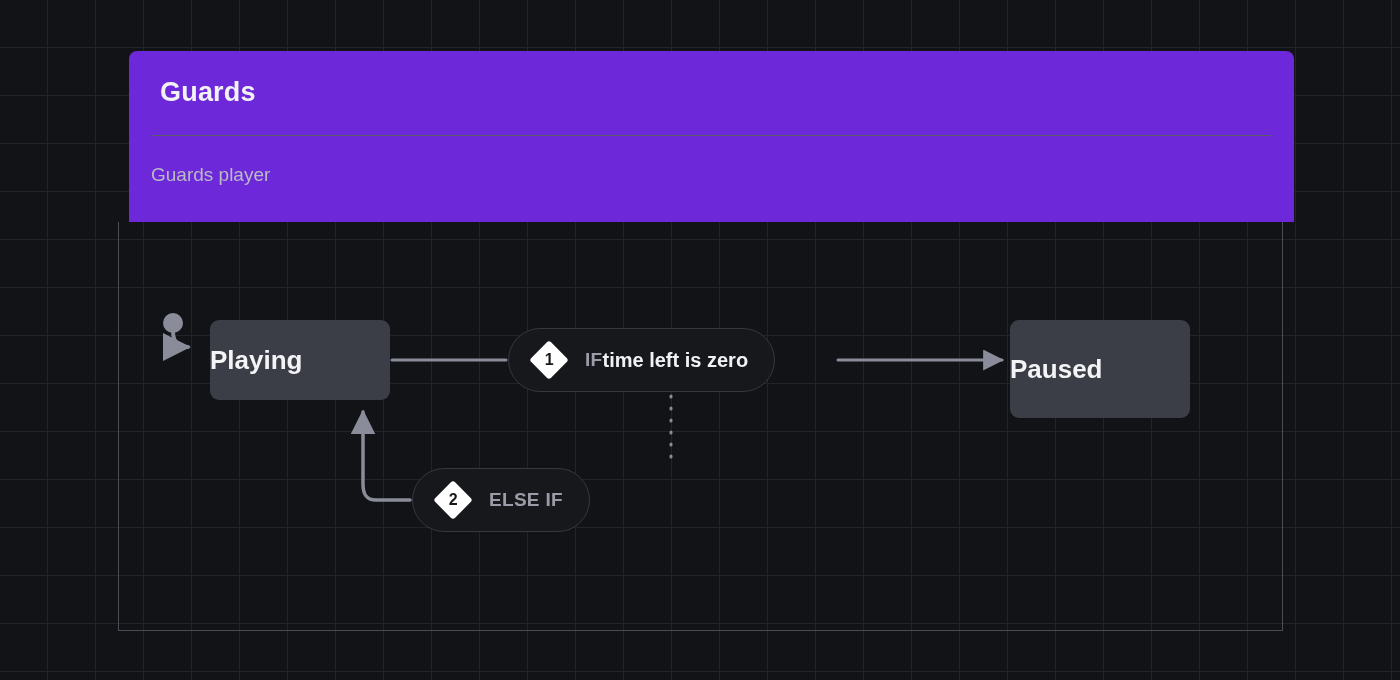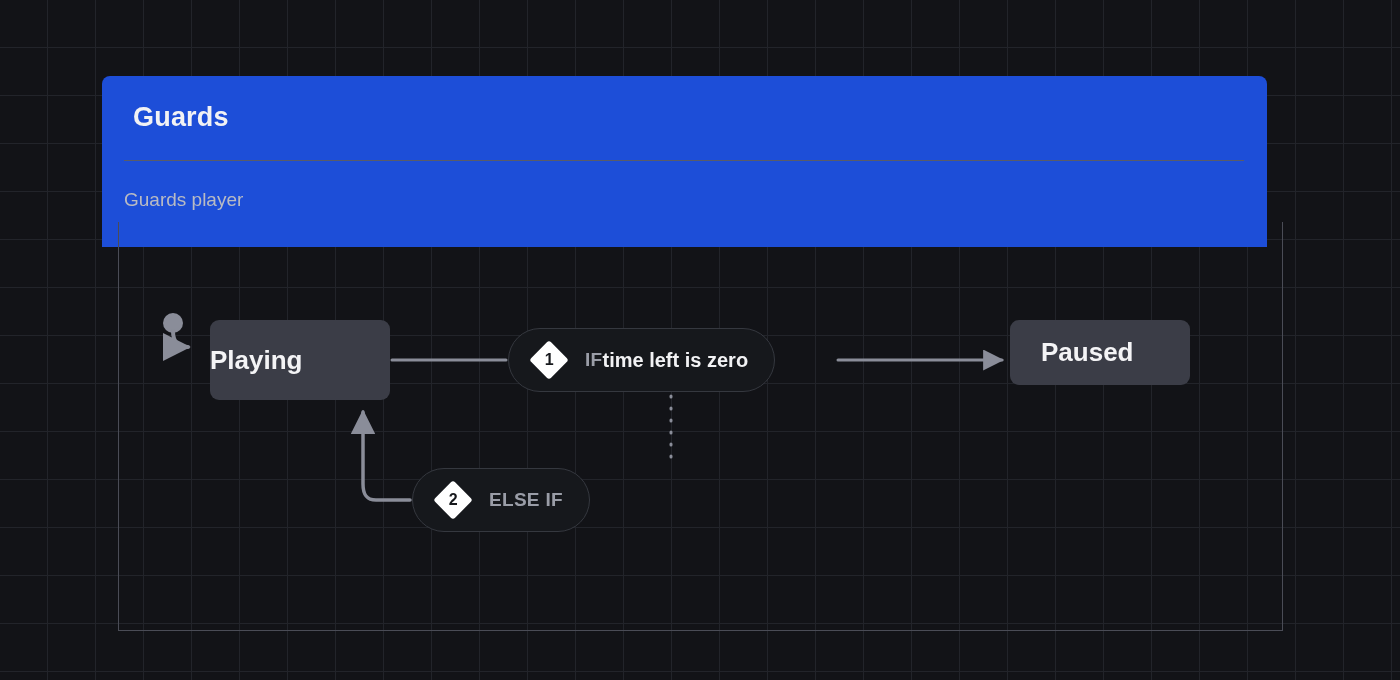--- a/index.html
+++ b/index.html
@@ -17,27 +17,26 @@
       linear-gradient(to bottom, #22242a 1px, transparent 1px);
     background-size: 48px 48px;
     background-position: -1px -1px;
     font-family: "Liberation Sans", sans-serif;
     position: relative;
   }
 
   
   .header-panel {
     position: absolute;
-    left: 102px;
+    left: 129px;
     top: 51px;
     width: 1165px;
     height: 171px;
-    background: #1d4ed8;
+    background: #6d28d9;
     border-radius: 8px 8px 0 0;
-    margin-top: 25px;
   }
 
   .header-title {
     position: absolute;
     left: 31px;
     top: 26px;
     font-size: 27px;
     font-weight: bold;
     color: #f2f2f4;
     letter-spacing: 0.2px;
@@ -100,22 +99,21 @@
     left: 210px;
     top: 320px;
     width: 180px;
     height: 80px;
   }
 
   .state-paused {
     left: 1010px;
     top: 320px;
     width: 180px;
-    height: 65px;
-    padding-left: 31px;
+    height: 98px;
   }
 
   
   .guard-pill {
     position: absolute;
     background: #16181c;
     border: 1.5px solid #35383f;
     border-radius: 40px;
     height: 64px;
     display: flex;

